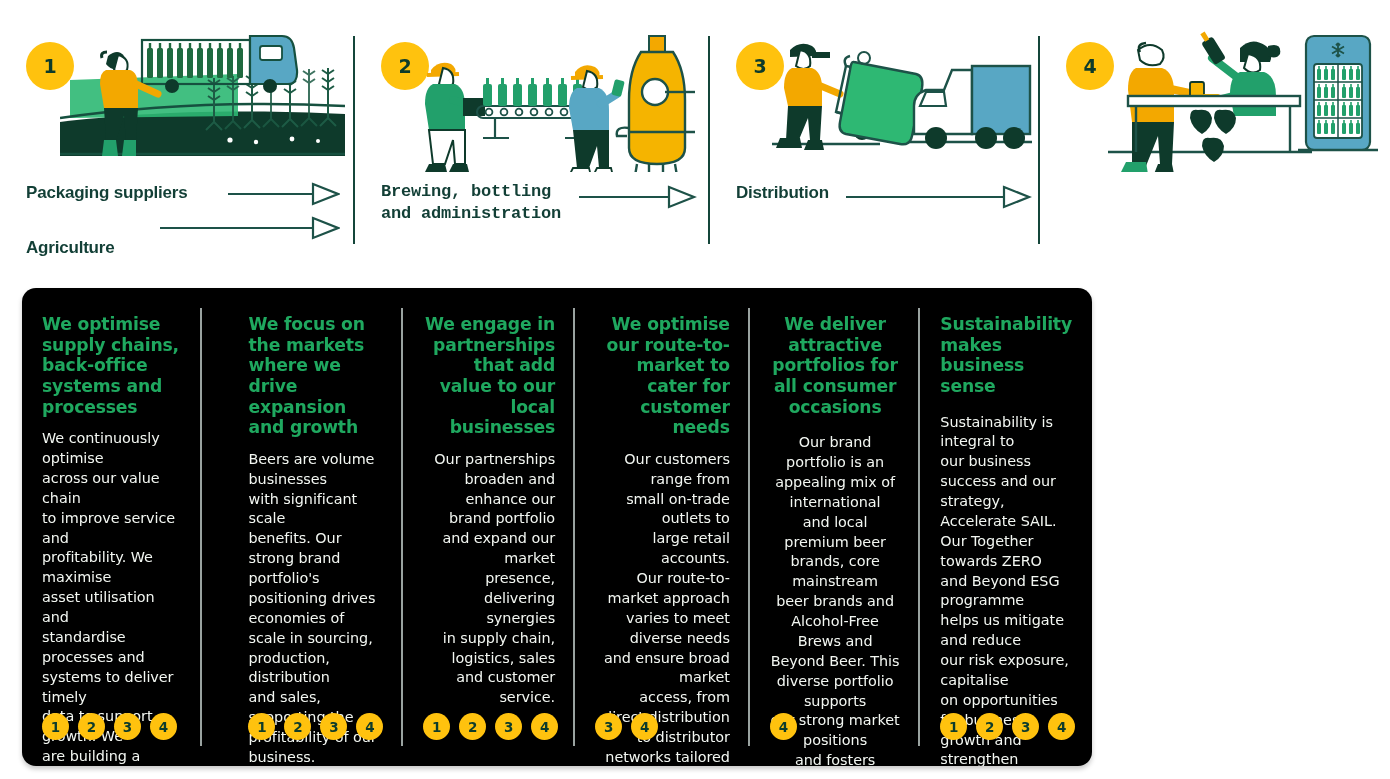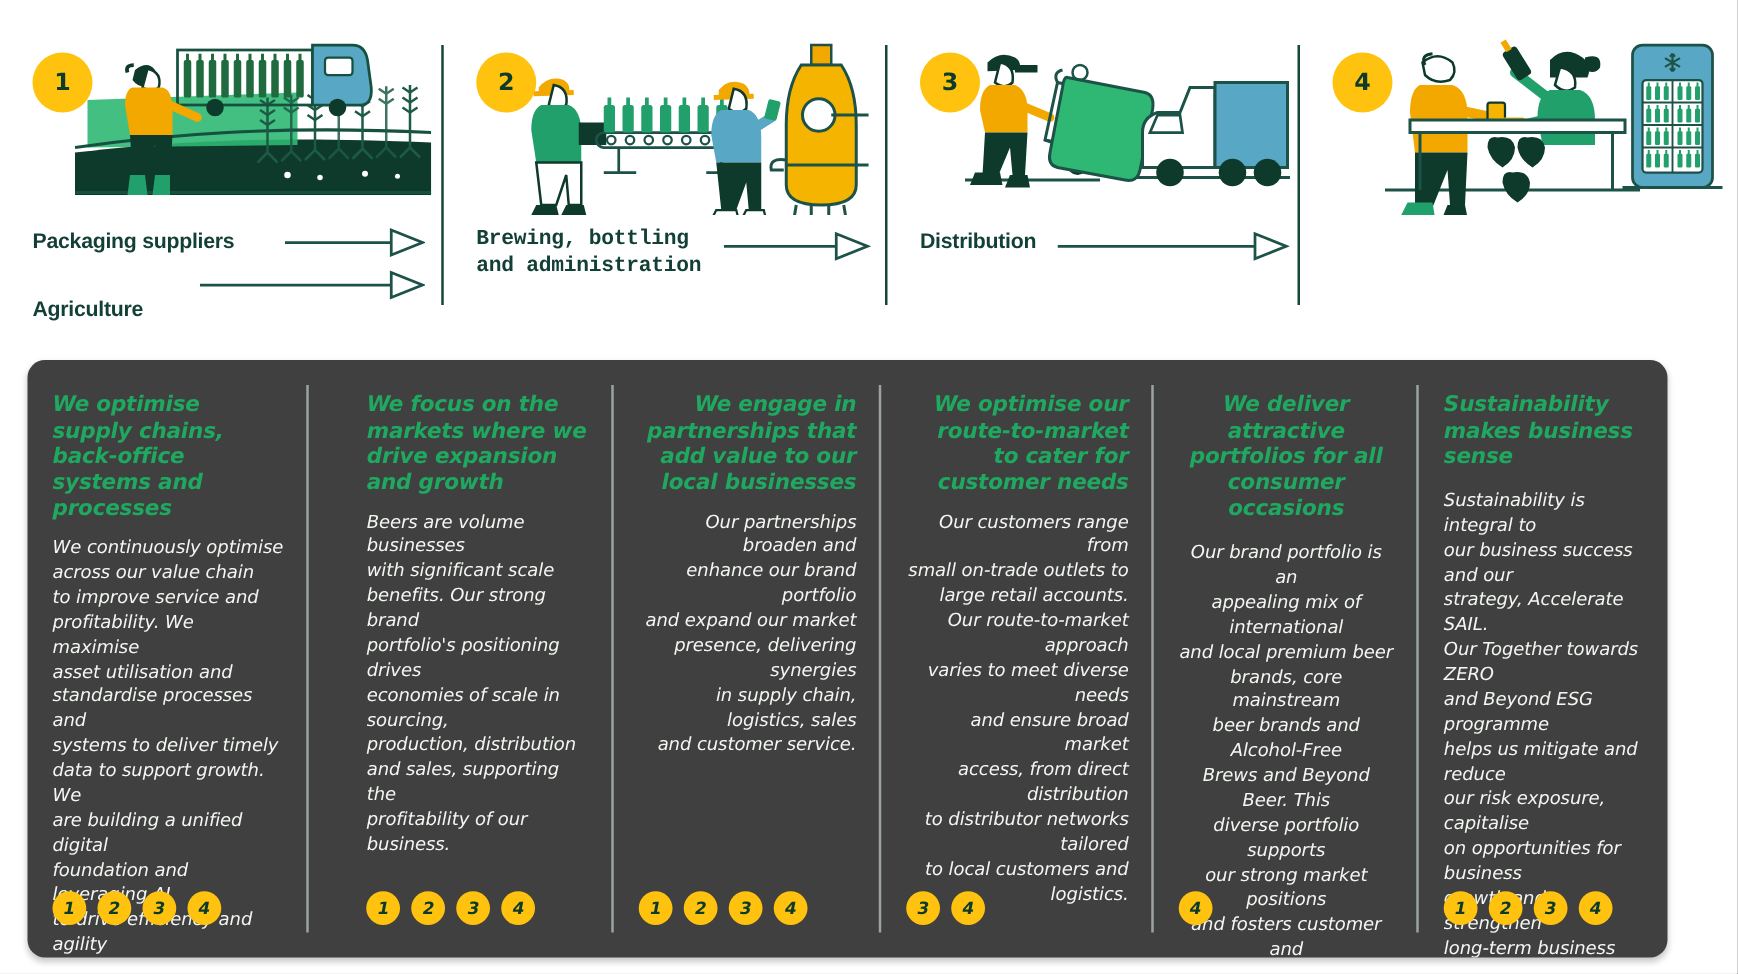--- a/index.html
+++ b/index.html
@@ -42,27 +42,26 @@
   .step-label.two-line { top: 181px; font-family: Liberation Mono, monospace; }
   .step-label.pair-a { top: 182px; }
   .step-label.pair-b { top: 216px; margin-top: 21px; }
 
   .arrow { position: absolute; height: 26px; }
   .arrow svg { display: block; }
 
   
   .panel {
     position: absolute; left: 22px; top: 288px;
-    width: 1312px; height: 478px;
-    background: #404040;
+    width: 1070px; height: 478px;
+    background: #000000;
     border-radius: 14px;
     box-shadow: 0 3px 5px rgba(0,0,0,0.22);
     display: flex;
     overflow: hidden;
-    font-style: italic;
   }
   .col {
     position: relative;
     padding: 26px 20px 0 20px;
     height: 478px;
   }
   .col.c1 { width: 236px; }
   .col.c2 { width: 228px; margin-left: 26px; }
   .col.c3 { width: 224px; text-align: right; }
   .col.c4 { width: 228px; text-align: right; }

